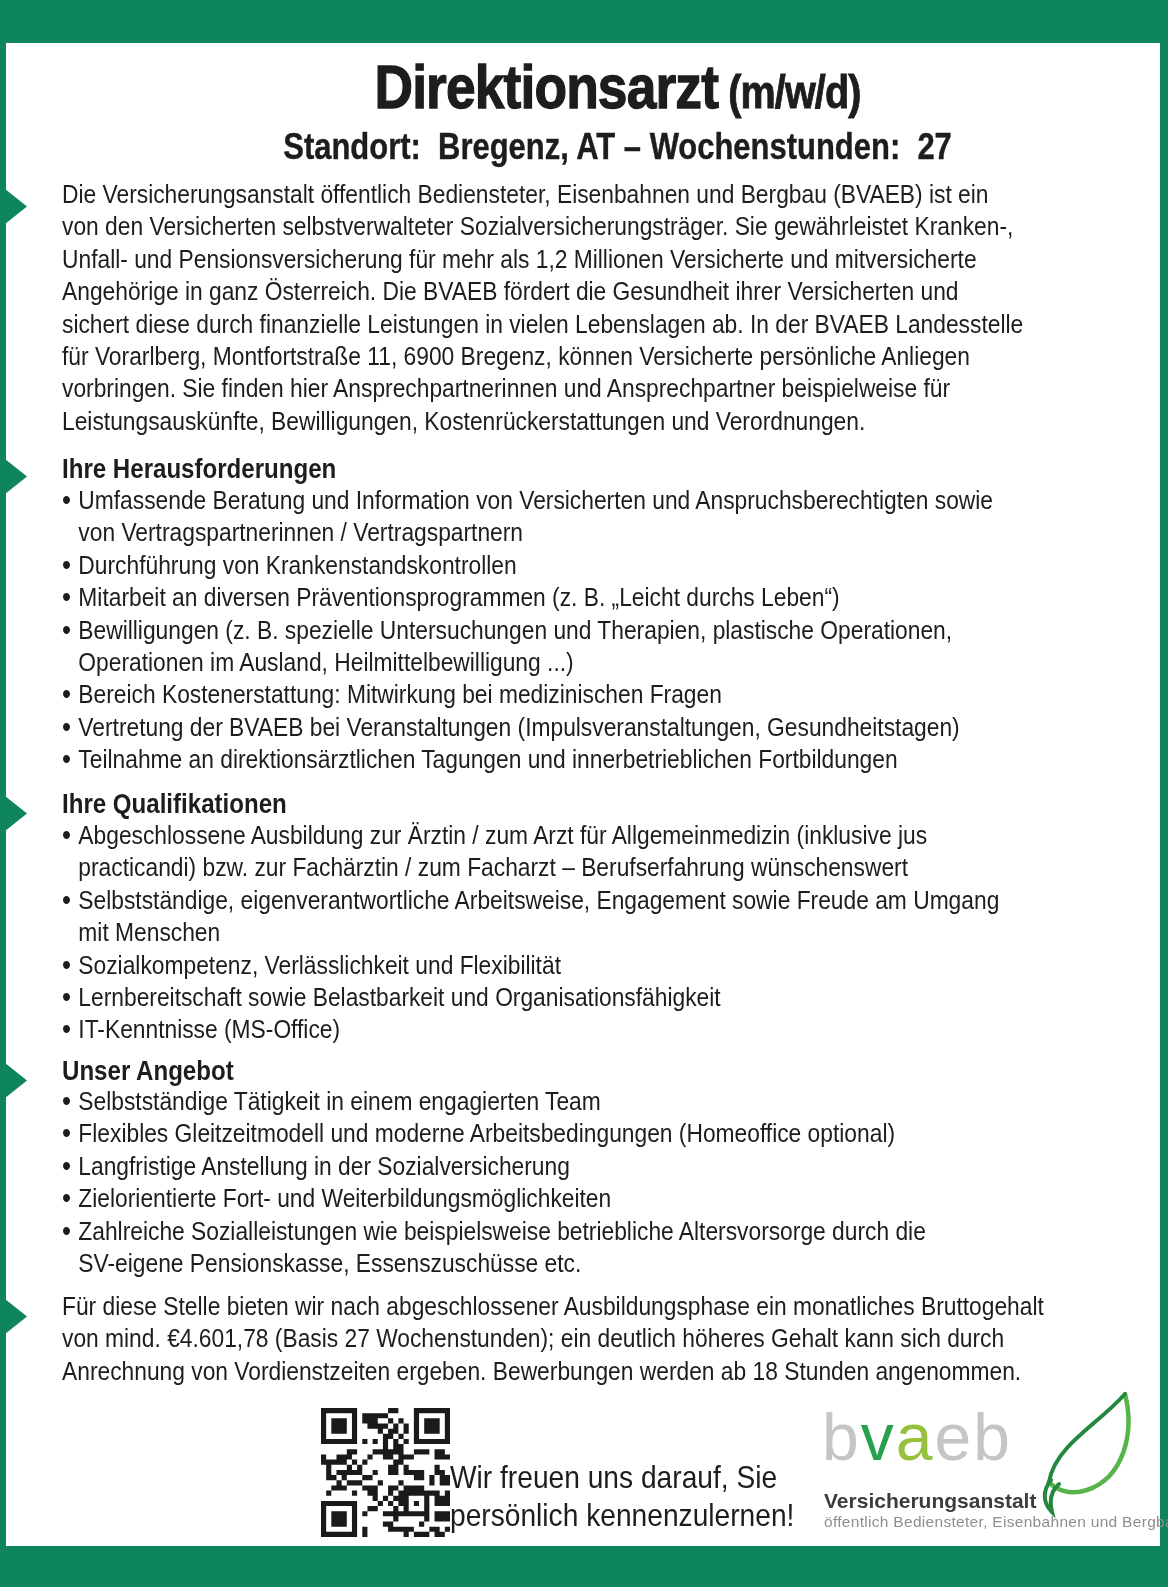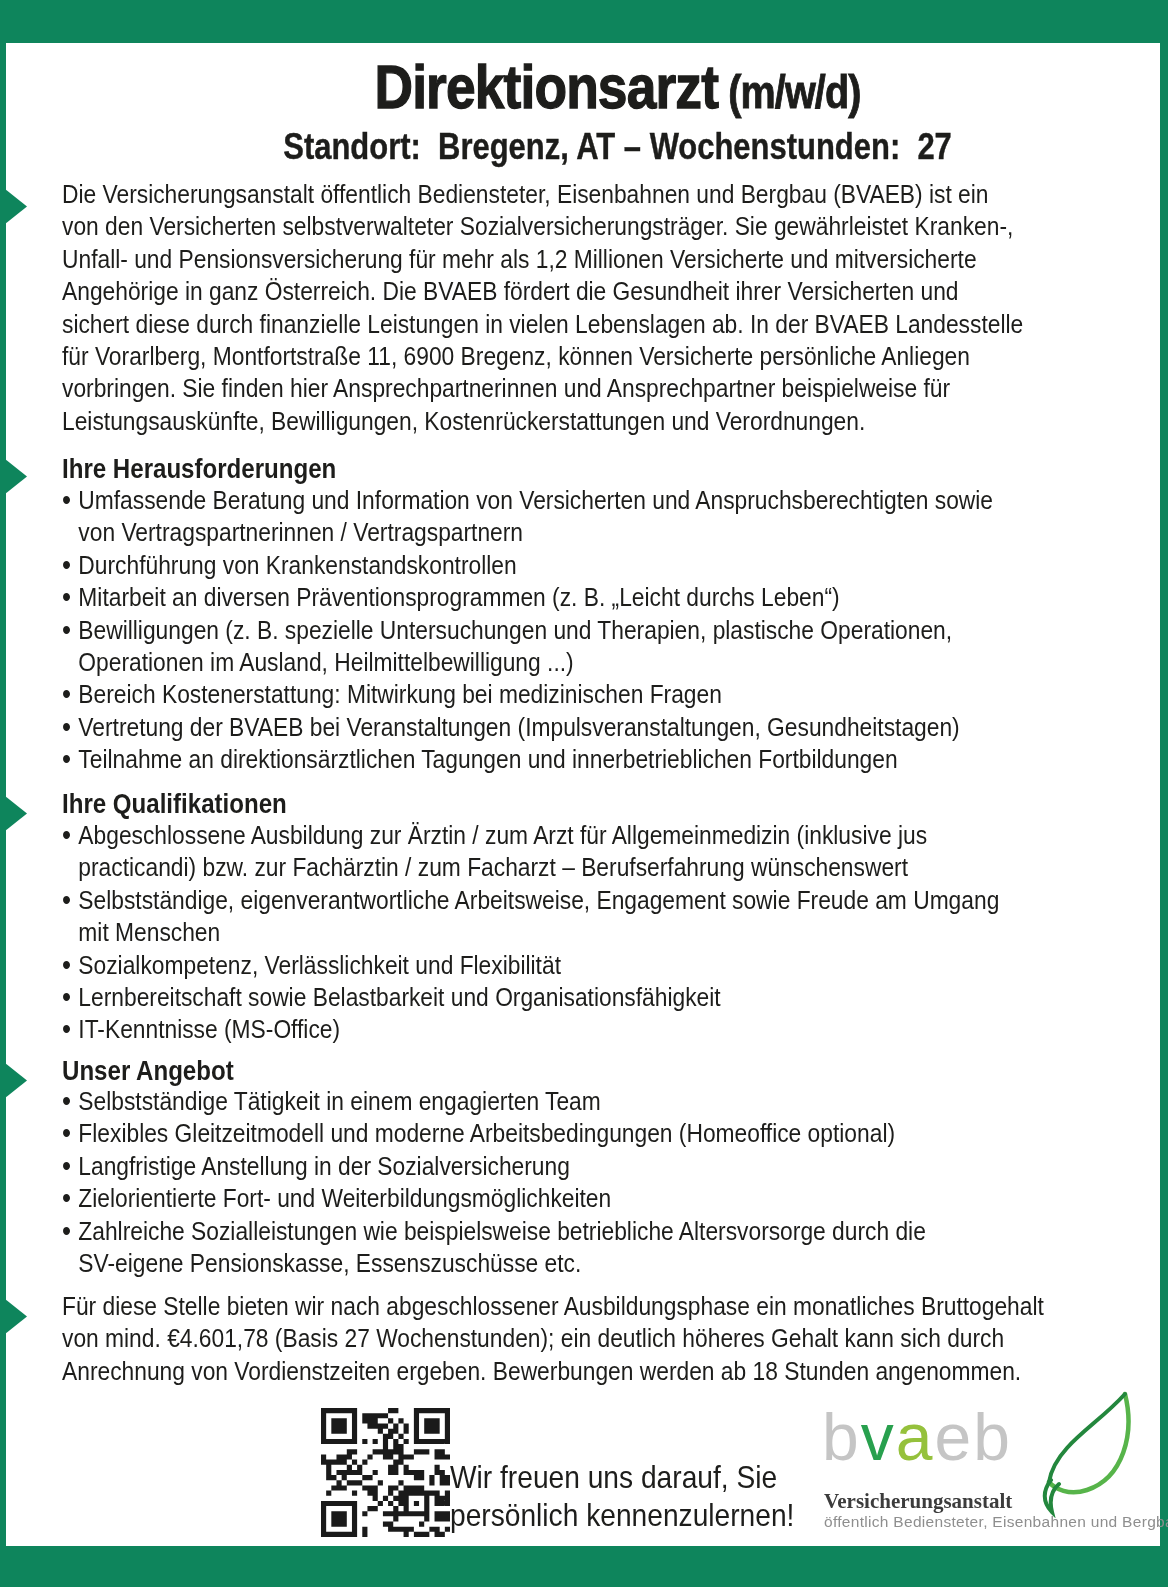--- a/index.html
+++ b/index.html
@@ -39,21 +39,21 @@
   li::before{content:"\2022";position:absolute;left:0;top:0;font-size:30px;}
   
   .qr{position:absolute;left:321px;top:1408px;width:129px;height:129px;}
   .closing{
     position:absolute;left:450px;top:1458px;font-size:32px;line-height:38px;
     transform:scaleX(0.88);transform-origin:0 0;white-space:nowrap;
   }
   .logo{position:absolute;left:822px;top:1394px;width:340px;}
   .wordmark{font-size:66px;line-height:86px;letter-spacing:2px;white-space:nowrap;}
   .logo-name{position:absolute;left:2px;top:95px;font-size:21px;font-weight:bold;
-    color:var(--logo_text,#3C3C3C);white-space:nowrap;font-family:Liberation Serif, serif;}
+    color:var(--logo_text,#3C3C3C);white-space:nowrap;}
   .logo-sub{position:absolute;left:2px;top:119px;font-size:15.5px;
     color:var(--logo_subtext,#8E8E8E);white-space:nowrap;letter-spacing:0.3px;}
   .leaf{position:absolute;left:213px;top:-8px;width:100px;height:132px;}
 </style>
 </head>
 <body>
 
 <div class="page">
 
   <div class="bar top"></div>

